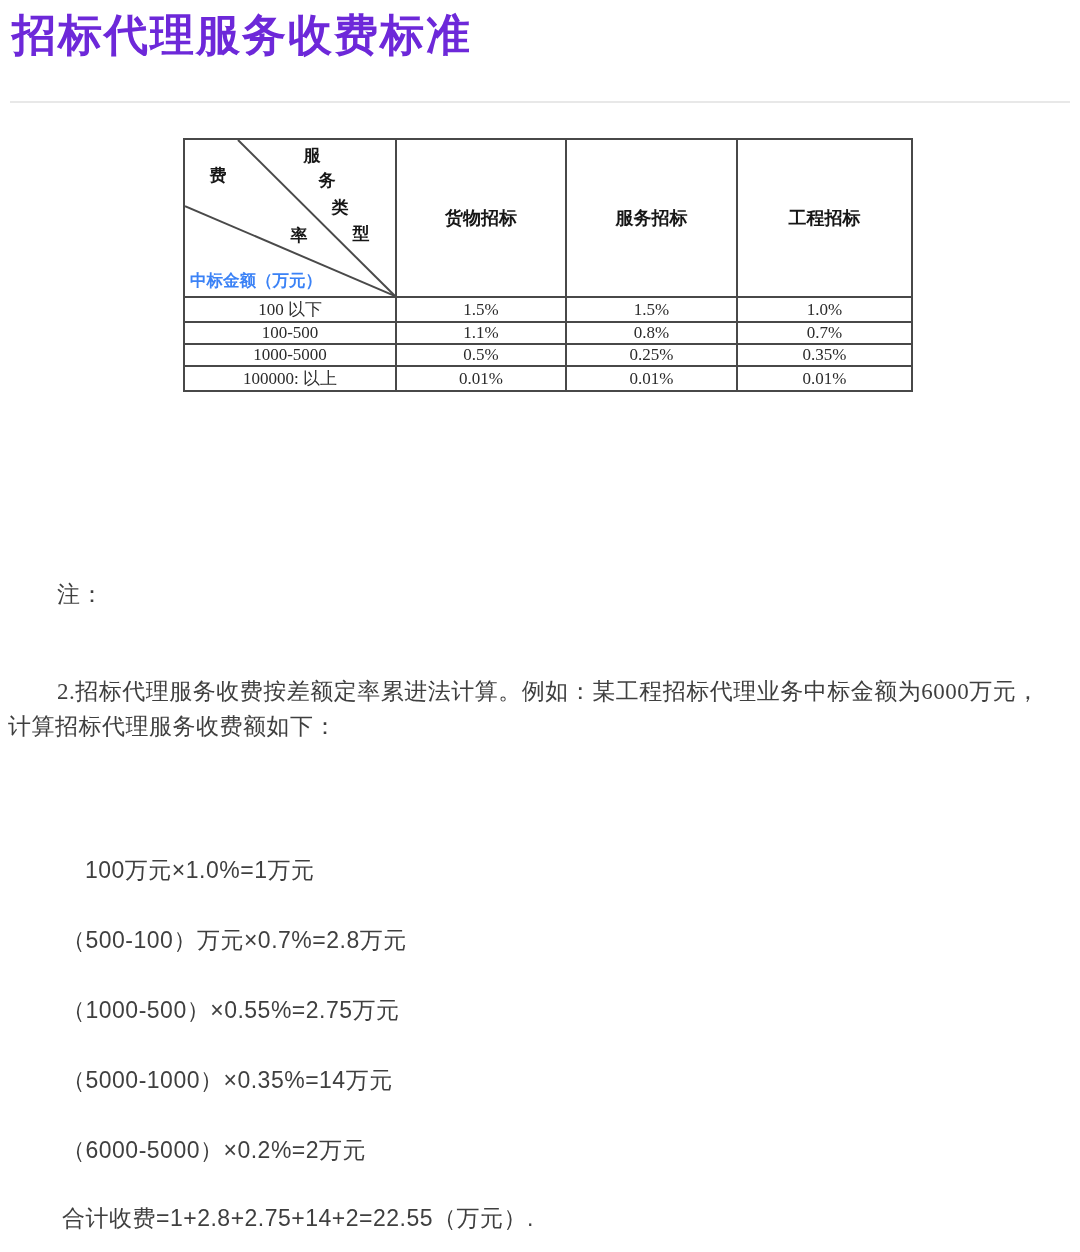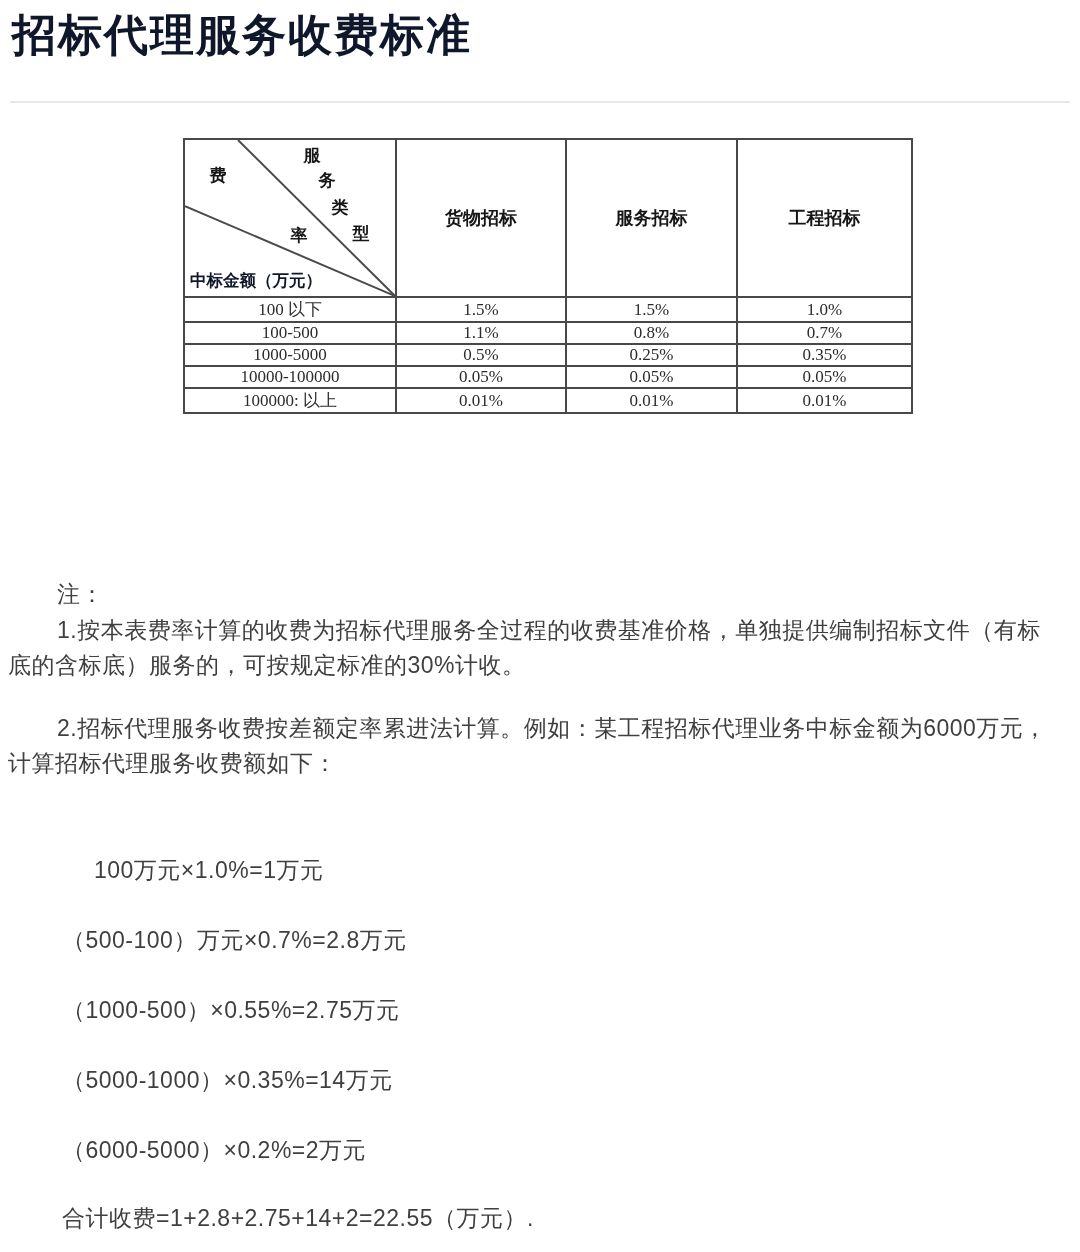--- a/index.html
+++ b/index.html
@@ -7,21 +7,21 @@
   body {
     position:relative;
     width:1080px; height:1252px;
     font-family:"Liberation Sans", sans-serif;
     color:#3f3f3f;
     overflow:hidden;
   }
   .page-title {
     position:absolute; left:12px; top:10px;
     font-size:44px; font-weight:bold; letter-spacing:2px;
-    color:#0f172a; line-height:1.15;
+    color:#6d28d9; line-height:1.15;
     font-family:"Liberation Sans", sans-serif;
   }
   .title-divider {
     position:absolute; left:10px; top:101px;
     width:1060px; height:2px; background:#e8e8e8;
   }
 
   
   table.fee-table {
     position:absolute; left:183px; top:138px;
@@ -49,41 +49,41 @@
     line-height:1; width:18px; text-align:center;
   }
   .g-fu  { left:118px; top:7px;  }
   .g-wu  { left:133px; top:32px; }
   .g-lei { left:146px; top:59px; }
   .g-xing{ left:167px; top:85px; }
   .g-fei { left:24px;  top:27px; }
   .g-lv  { left:105px; top:87px; }
   .corner-bottom-label {
     position:absolute; left:5px; bottom:7px;
-    font-size:16.5px; font-weight:bold; color:#0f172a;
+    font-size:16.5px; font-weight:bold; color:#3b82f6;
     white-space:nowrap; line-height:1;
   }
 
   
   .notes {
     position:absolute; left:0; top:578px; width:1068px;
     font-size:23px; letter-spacing:0.5px; color:#3f3f3f;
   }
   .notes p { margin:0 10px 0 8px; text-indent:49px; line-height:35px; }
   .notes .note-head { line-height:32px; }
   .notes .note-1 { margin-top:3px; }
-  .notes .note-2 { margin-top:28px; }
+  .notes .note-2 { margin-top:64px;font-family:Liberation Serif, serif; }
 
   
   .formula {
     position:absolute; left:62px;
     font-size:23px; letter-spacing:0.5px; color:#3f3f3f;
     line-height:30px; white-space:nowrap;
   }
-  .f0 { top:855px; left:94px; }
+  .f0 { top:855px; left:85px; }
   .f1 { top:925px; }
   .f2 { top:995px; }
   .f3 { top:1065px; }
   .f4 { top:1135px; }
   .f5 { top:1203px; }
 </style>
 </head>
 <body>
 
 <h1 class="page-title">招标代理服务收费标准</h1>
@@ -129,37 +129,30 @@
       <td>0.8%</td>
       <td>0.7%</td>
     </tr>
     <tr>
       <td>1000-5000</td>
       <td>0.5%</td>
       <td>0.25%</td>
       <td>0.35%</td>
     </tr>
     <tr>
-      <td>10000-100000</td>
-      <td>0.05%</td>
-      <td>0.05%</td>
-      <td>0.05%</td>
-    </tr>
-    <tr>
       <td>100000: 以上</td>
       <td>0.01%</td>
       <td>0.01%</td>
       <td>0.01%</td>
     </tr>
   </tbody>
 </table>
 
 <div class="notes">
   <p class="note-head">注：</p>
-  <p class="note-1">1.按本表费率计算的收费为招标代理服务全过程的收费基准价格，单独提供编制招标文件（有标底的含标底）服务的，可按规定标准的30%计收。</p>
   <p class="note-2">2.招标代理服务收费按差额定率累进法计算。例如：某工程招标代理业务中标金额为6000万元，计算招标代理服务收费额如下：</p>
 </div>
 
 <p class="formula f0">100万元×1.0%=1万元</p>
 <p class="formula f1">（500-100）万元×0.7%=2.8万元</p>
 <p class="formula f2">（1000-500）×0.55%=2.75万元</p>
 <p class="formula f3">（5000-1000）×0.35%=14万元</p>
 <p class="formula f4">（6000-5000）×0.2%=2万元</p>
 <p class="formula f5">合计收费=1+2.8+2.75+14+2=22.55（万元）.</p>
 

